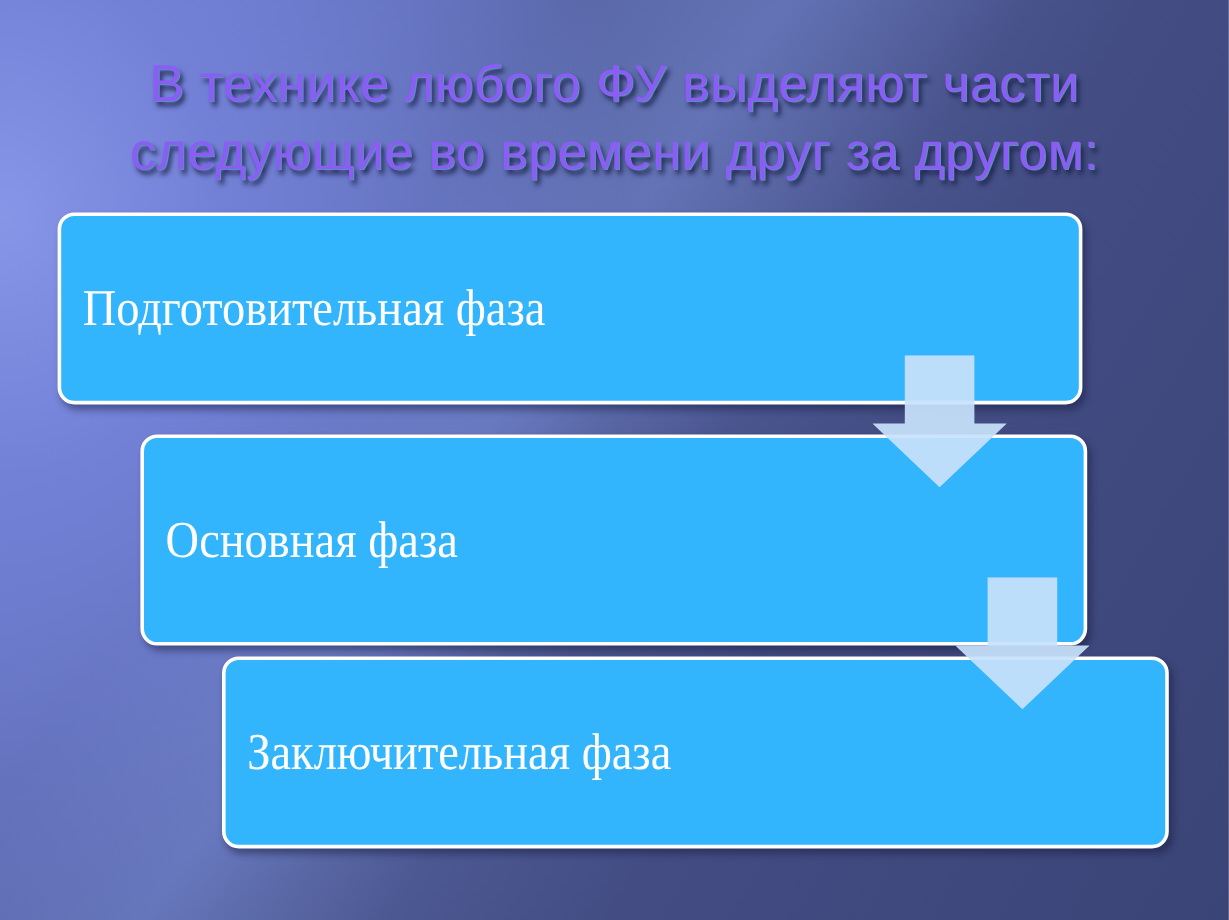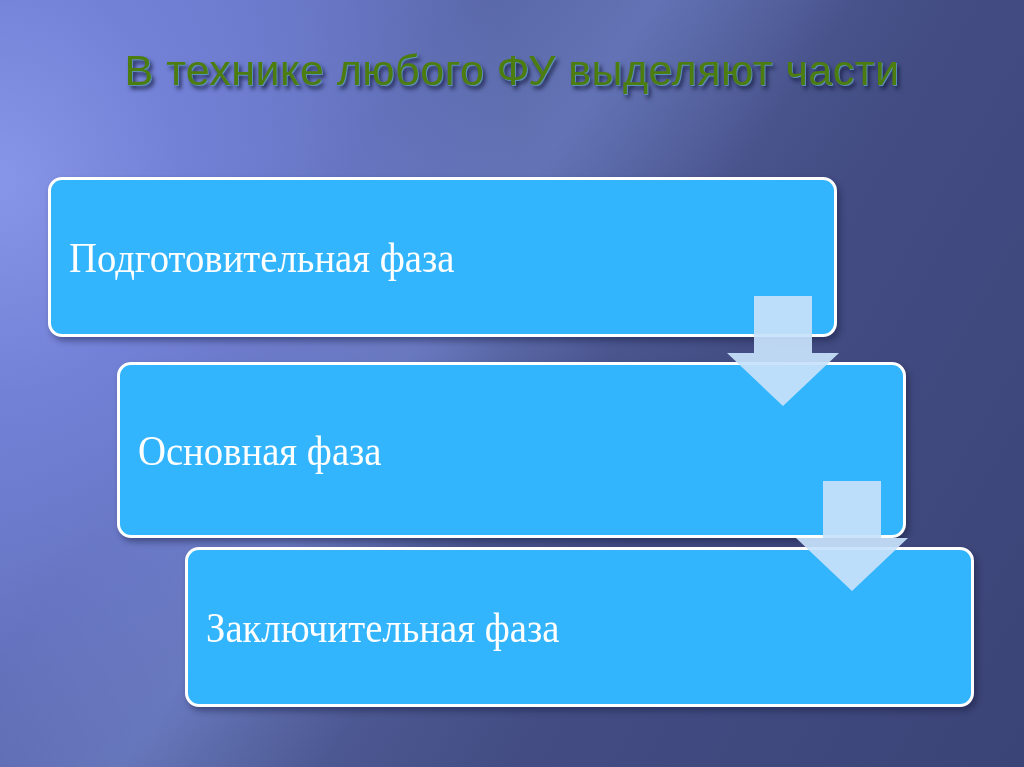--- a/index.html
+++ b/index.html
@@ -16,21 +16,21 @@
         radial-gradient(ellipse 520px 620px at 0px 180px, #8896e8 0%, #7281d6 35%, rgba(90,104,190,0) 100%),
         linear-gradient(120deg, #6a78cf 0%, #55639f 40%, #434d84 65%, #3b4476 100%);
       font-family: "Liberation Sans", sans-serif;
     }
     .title {
       position: absolute;
       left: 0;
       top: 42px;
       width: 1024px;
       text-align: center;
-      color: #4d7c0f;
+      color: #8b5cf6;
       font-family: "Liberation Sans", sans-serif;
       font-size: 43px;
       line-height: 57px;
       letter-spacing: 0.5px;
       text-shadow:
         1px 1px 0 #5a8fb8,
         3px 4px 4px rgba(20,25,60,0.85);
     }
     .title .line {
       display: block;
@@ -48,37 +48,38 @@
     .phase-label {
       color: #ffffff;
       font-family: "Liberation Serif", serif;
       font-size: 43px;
       line-height: 1;
       white-space: nowrap;
       padding-left: 20px;
       transform: scaleX(0.9);
       transform-origin: left center;
     }
-    #box-1 { left: 48px;  top: 177px; width: 789px; height: 160px; z-index: 1; }
+    #box-1 { left: 48px;  top: 177px; width: 854px; height: 160px; z-index: 1; }
     #box-2 { left: 117px; top: 362px; width: 789px; height: 176px; z-index: 1; }
     #box-3 { left: 185px; top: 547px; width: 789px; height: 160px; z-index: 1; }
     .arrow {
       position: absolute;
       z-index: 2;
       width: 112px;
       height: 110px;
     }
     #arrow-1 { left: 727px; top: 296px; }
     #arrow-2 { left: 796px; top: 481px; }
   </style>
 </head>
 <body>
 
 <div class="title">
   <span class="line">В технике любого ФУ выделяют части</span>
+  <span class="line">следующие во времени друг за другом:</span>
 </div>
 
 <div class="phase-box" id="box-1">
   <span class="phase-label">Подготовительная фаза</span>
 </div>
 
 <div class="phase-box" id="box-2">
   <span class="phase-label">Основная фаза</span>
 </div>
 

